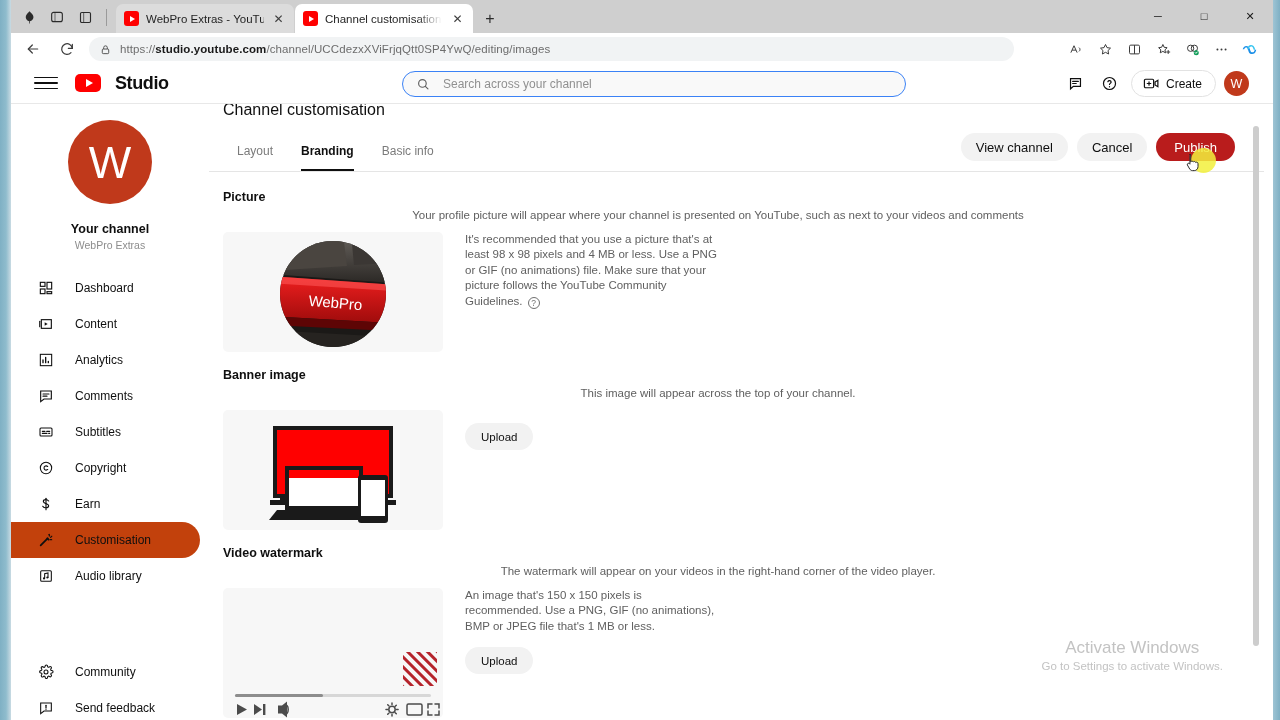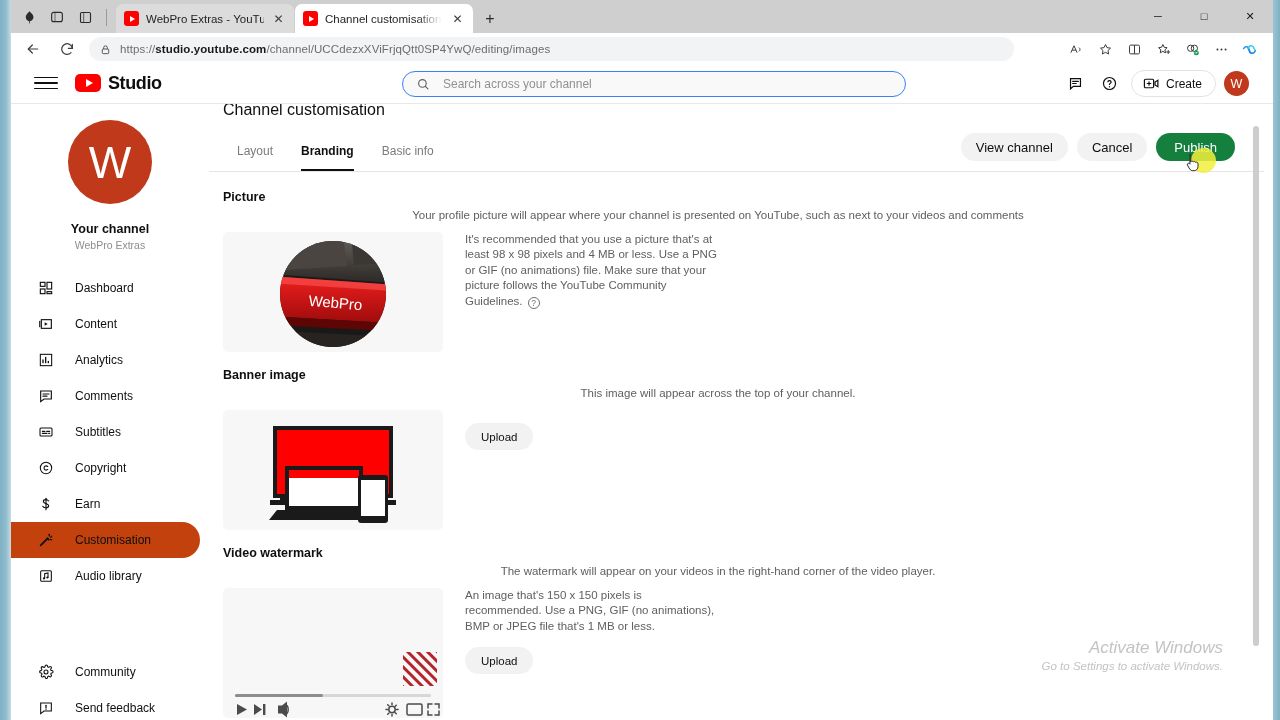--- a/index.html
+++ b/index.html
@@ -67,21 +67,21 @@
   .tool-ic{ width:26px;height:24px;display:flex;align-items:center;justify-content:center;color:#3b3b3b;}
 
   
   .studio-hdr{
     position:absolute; left:11px; top:63px; width:1262px; height:41px; background:#fff;
     border-bottom:1px solid #e8e8e8;
     display:flex; align-items:center;
   }
   .burger{ margin-left:23px; width:24px;height:24px;display:flex;flex-direction:column;justify-content:center;gap:4px;}
   .burger i{ display:block;height:1.6px;background:#0f0f0f;border-radius:1px;}
-  .logo{ margin-left:17px; display:flex; align-items:center; gap:7px;}
+  .logo{ margin-left:17px; display:flex; align-items:center; gap:14px;}
   .logo-mark{ width:26px;height:18px;background:#ff0000;border-radius:5px;display:flex;align-items:center;justify-content:center;}
   .logo-mark:after{content:"";border-left:7px solid #fff;border-top:4.5px solid transparent;border-bottom:4.5px solid transparent;margin-left:2px;}
   .logo-txt{ font-size:18px; font-weight:700; color:#0f0f0f; letter-spacing:-.4px;}
   .search{
     position:absolute; left:391px; top:8px; width:504px; height:26px;
     background:#f9f9f9; border:1px solid #3b82f6; border-radius:13px;
     display:flex; align-items:center; padding:0 13px; gap:13px;
   }
   .search input{
     border:none;outline:none;background:transparent;font-size:12px;color:#0f0f0f;
@@ -136,21 +136,21 @@
   }
   .tab-item.active{ color:#0f0f0f; font-weight:700; }
   .tab-item.active:after{
     content:""; position:absolute; left:14px; right:14px; bottom:0; height:2px; background:#0f0f0f;
   }
   .act-btns{ position:absolute; right:29px; top:29px; display:flex; align-items:center; gap:9px;}
   .pill{
     height:28px; border-radius:14px; background:#f2f2f2; color:#0f0f0f;
     display:flex; align-items:center; padding:0 15px; font-size:13px; font-weight:500;
   }
-  .pill.dark{ background:#15803d; color:#fff; padding:12px 18px; }
+  .pill.dark{ background:#b91c1c; color:#fff; padding:12px 18px; }
   .cursor-hl{
     position:absolute; right:48px; top:44px; width:25px;height:25px;border-radius:50%;
     background:#f2f03c; opacity:.85; pointer-events:none;
   }
   .cursor-ptr{ position:absolute; right:63px; top:48px; width:15px;height:20px; pointer-events:none;}
 
   .scroll-area{ position:absolute; left:0; top:68px; width:1055px; height:548px; }
 
   .sect-title{ font-size:12.5px; font-weight:700; color:#0f0f0f; }
   .sect-desc{ margin-top:5px; font-size:11.5px; color:#606060;text-align:center; }
@@ -165,21 +165,21 @@
     width:12px;height:12px;border:1px solid #707070;border-radius:50%;
     font-size:8.5px;color:#707070;vertical-align:-1px;margin-left:5px;
   }
   .btn-row{ margin-top:13px; display:flex; gap:10px; }
   .gbtn{
     height:27px; border-radius:14px; background:#f2f2f2; color:#0f0f0f;
     display:flex; align-items:center; padding:0 16px; font-size:11.5px; font-weight:500;
   }
 
   .act-win{
-    position:absolute; right:41px; bottom:48px; text-align:right; pointer-events:none;font-style:italic;
+    position:absolute; right:41px; bottom:48px; text-align:center; pointer-events:none;
   }
   .act-win .t1{ font-size:17px; color:#c3c3c3; }
   .act-win .t2{ font-size:11.5px; color:#c3c3c3; margin-top:2px; }
 
   .vscroll{
     position:absolute; right:4px; top:0; width:8px; height:616px;
   }
   .vscroll .thumbbar{
     position:absolute; left:1px; top:22px; width:6px; height:520px; background:#cdcdcd; border-radius:3px;
   }

